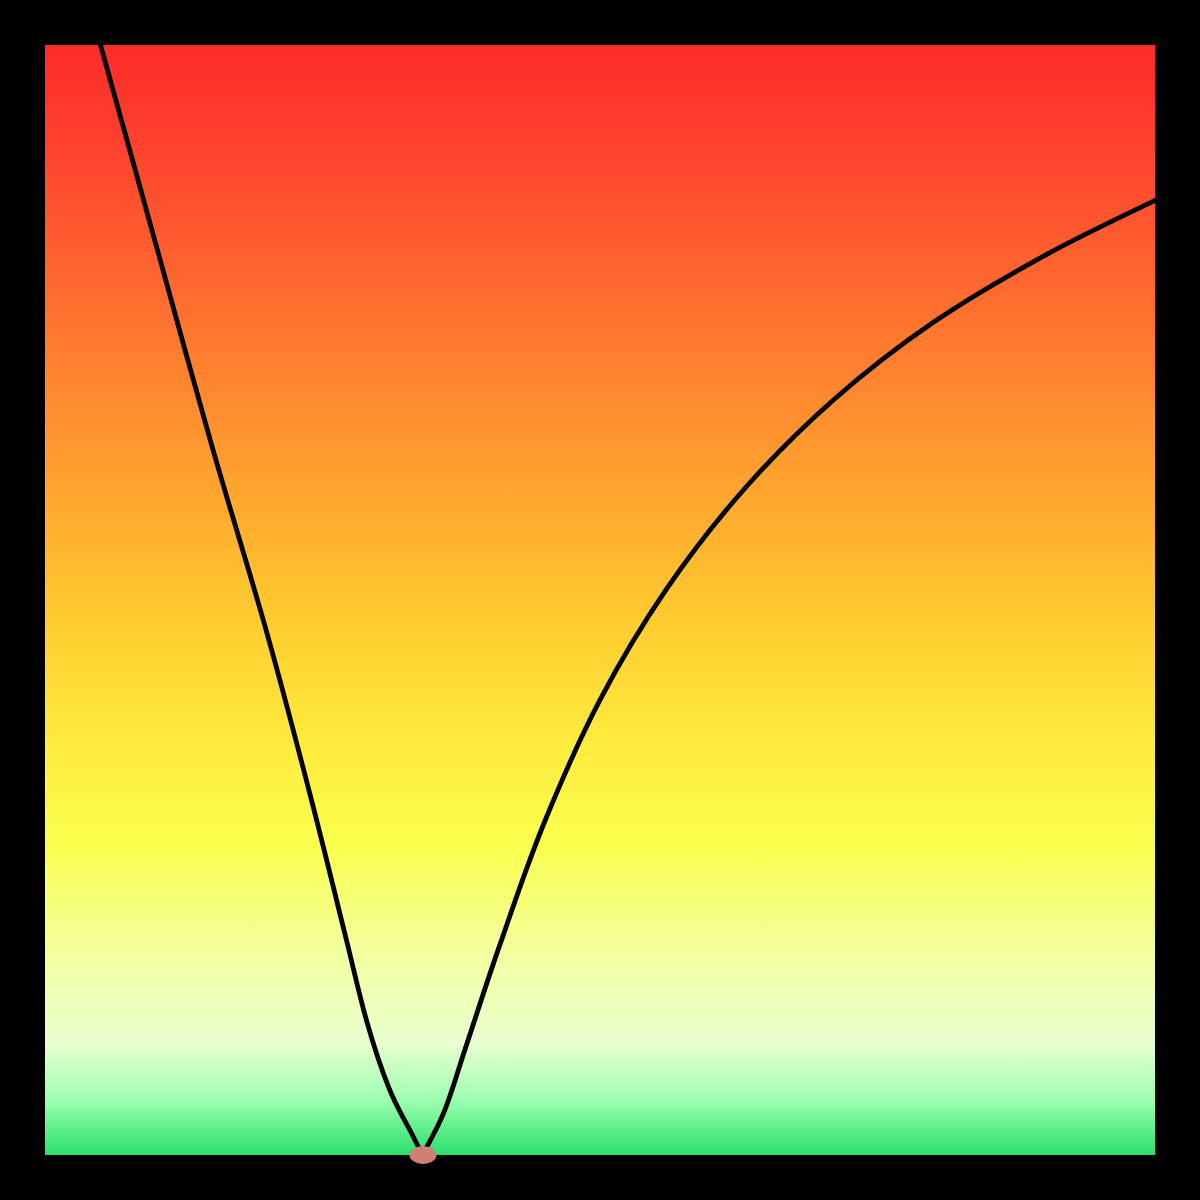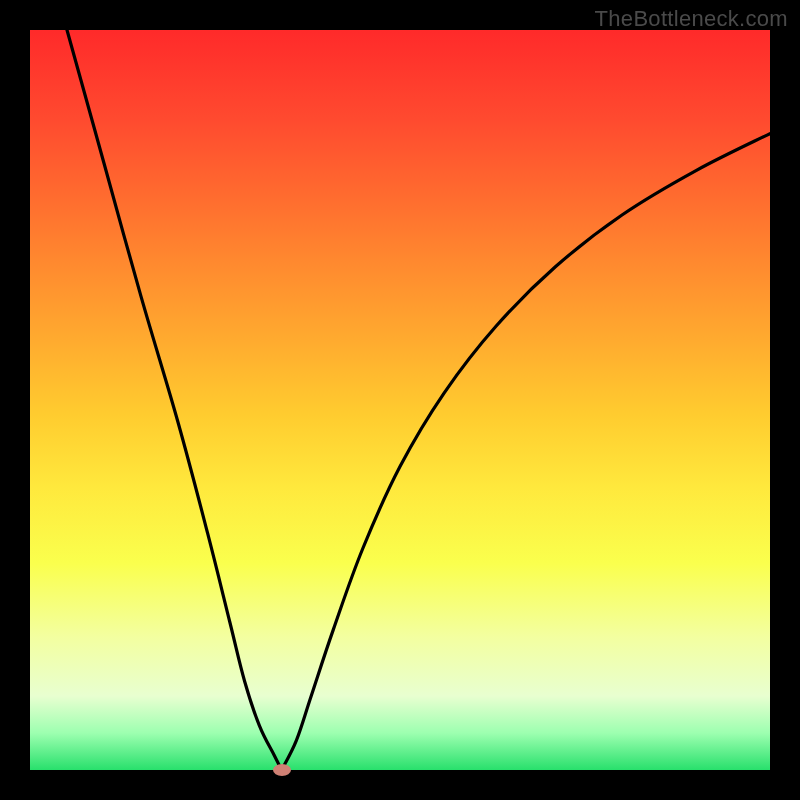--- a/index.html
+++ b/index.html
@@ -67,21 +67,20 @@
     height: 12px;
     background: #cf8074;
     border-radius: 50%;
     transform: translate(-50%, -50%);
   }
 </style>
 </head>
 <body>
 
 <div class="frame">
-  <div class="watermark">TheBottleneck.com</div>
 
   <div class="plot-area">
     <svg class="curve" viewBox="0 0 740 740" preserveAspectRatio="none">
       <path id="left-branch-path" d="M 37 0 C 43.66 23.976000000000006 60.68 85.24800000000005 74 133.20000000000005 C 87.32 181.15200000000004 97.68 219.77999999999997 111 266.4 C 124.32 313.02 136.012 349.576 148 392.20000000000005 C 159.988 434.82400000000007 168.27599999999998 467.236 177.6 503.2 C 186.924 539.164 193.14000000000001 565.36 199.8 592 C 206.46 618.64 209.272 632.552 214.6 651.2 C 219.928 669.8480000000001 224.072 682.28 229.4 695.6 C 234.728 708.9200000000001 240.204 717.2080000000001 244.20000000000002 725.2 C 248.19600000000003 733.192 250.26800000000003 737.336 251.60000000000002 740"></path>
       <path id="right-branch-path" d="M 251.60000000000002 740 C 254.264 734.672 261.072 723.72 266.4 710.4 C 271.72799999999995 697.0799999999999 274.53999999999996 685.98 281.2 666 C 287.86 646.02 294.07599999999996 626.04 303.4 599.4 C 312.724 572.76 321.012 547.304 333 518 C 344.988 488.696 355.348 464.572 370 436.6 C 384.652 408.62800000000004 397.08400000000006 387.90799999999996 414.40000000000003 362.59999999999997 C 431.716 337.292 446.22 318.644 466.2 296 C 486.17999999999995 273.356 502.756 256.78 525.4 236.79999999999995 C 548.044 216.81999999999996 566.692 202.316 592 185 C 617.308 167.684 639.36 155.2519999999999 666 140.5999999999999 C 692.64 125.94799999999991 726.68 110.26 740 103.60000000000002"></path>
     </svg>
     <div class="dot" id="marker-dot" style="left: 251.6px; top: 740px;"></div>
   </div>
 </div>
 

